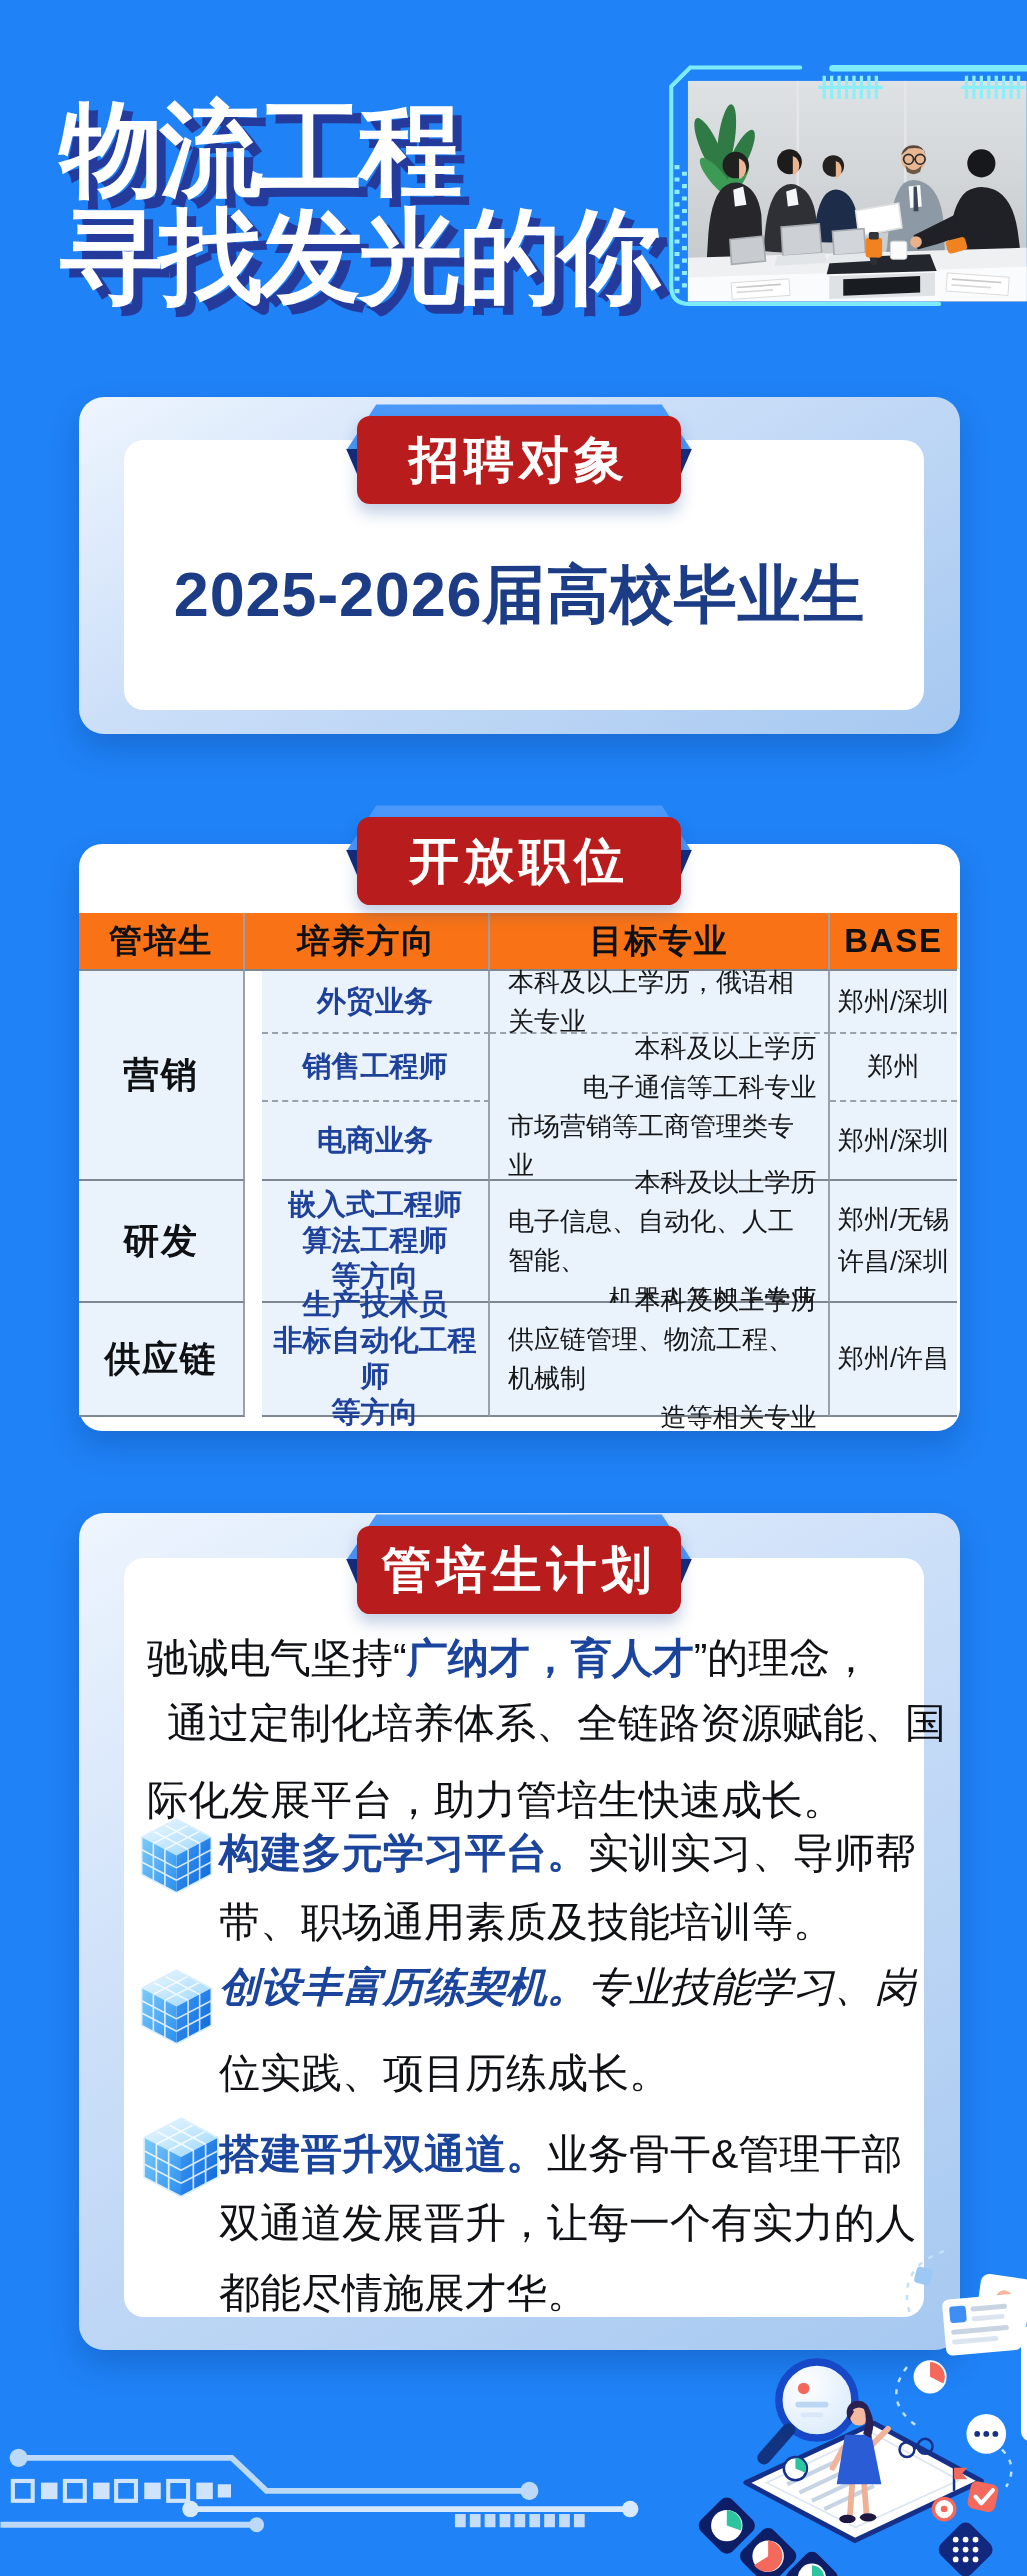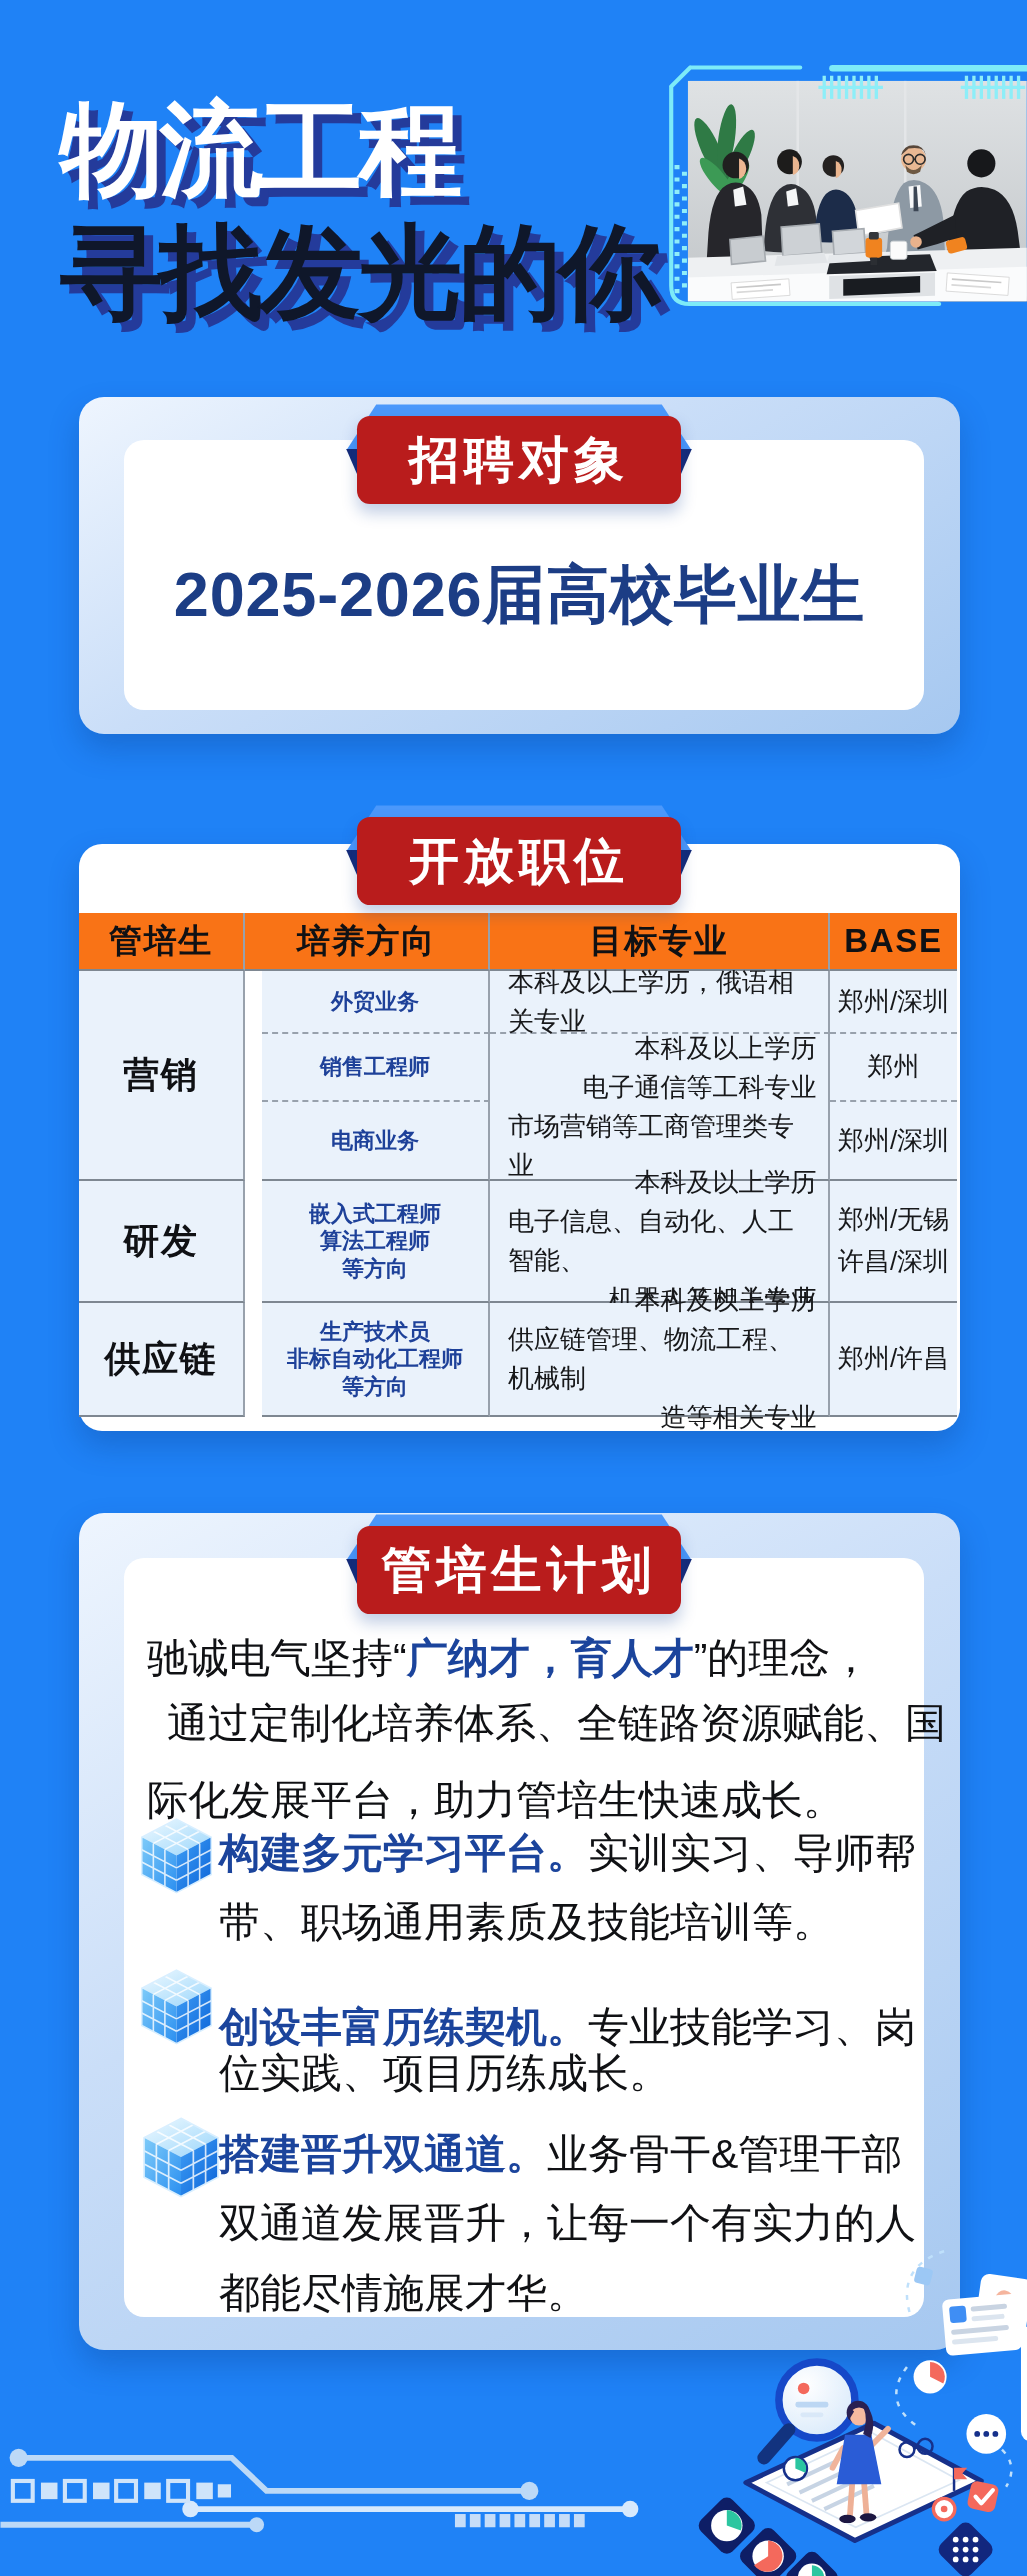--- a/index.html
+++ b/index.html
@@ -2,21 +2,21 @@
 <html style="font-size:13.2px"><head>
 <meta charset="utf-8">
 <style>
   html,body{margin:0;padding:0;background:#0f5ecf;}
   .page{position:relative;width:1027px;height:2576px;overflow:hidden;background:#1f82f6;
         font-family:"Liberation Sans","DejaVu Sans",sans-serif;}
   
   .title{position:absolute;left:60px;margin:0;font-weight:bold;line-height:1;
          letter-spacing:-3.3px;white-space:nowrap;}
   .title.l1{top:98px;font-size:103px;color:#ffffff;text-shadow:9px 9px 0 #243b9b;}
-  .title.l2{top:221px;font-size:103px;color:#0f172a;text-shadow:9px 9px 0 #243b9b;}
+  .title.l2{top:205px;font-size:103px;color:#ffffff;text-shadow:9px 9px 0 #243b9b;}
   
   .card-outer{position:absolute;left:79px;width:881px;border-radius:25px;
               background:linear-gradient(150deg,#eef5fe 0%,#cadef8 42%,#a6c8f0 100%);
               box-shadow:0 15px 30px rgba(10,54,130,.28);}
   #outer1{top:397px;height:337px;}
   #outer3{top:1513px;height:837px;}
   .card-white{position:absolute;background:#ffffff;border-radius:20px;}
   #white1{left:124px;top:440px;width:800px;height:270px;}
   #white2{left:79px;top:844px;width:881px;height:587px;border-radius:23px;
           box-shadow:0 15px 30px rgba(10,54,130,.28);}
@@ -41,32 +41,32 @@
             grid-template-columns:166px 245px 340px 127px;
             grid-template-rows:58px 63px 68px 79px 122px 114px;}
   .cell{display:flex;flex-direction:column;align-items:center;justify-content:center;
         background:#eaf2fb;box-sizing:border-box;}
   .hd{background:#f97316;font-weight:bold;font-size:33px;color:#101114;
       border-bottom:2.5px solid #7e8791;letter-spacing:1.7px;}
   .br{border-right:2.5px solid #98a1ac;}
   .bs{border-bottom:2.5px solid #7e8791;}
   .bd{border-bottom:2.5px dashed #98a1ac;}
   .cat{font-size:36px;font-weight:bold;color:#101114;letter-spacing:1.7px;}
-  .dir{font-size:22px;font-weight:bold;color:#1e4199;line-height:1.24;text-align:center;margin-left:17px;}
+  .dir{font-size:29px;font-weight:bold;color:#1e4199;line-height:1.24;text-align:center;margin-left:17px;}
   .maj{align-items:flex-end;justify-content:center;text-align:left;
        font-size:26px;color:#17181a;line-height:1.5;padding:6.6px 11.6px 6.6px 18px;width:100%;}
   .base{font-size:26px;color:#17181a;line-height:1.6;text-align:center;}
   
   .pline{position:absolute;left:147px;white-space:nowrap;font-size:41px;color:#101114;z-index:4;}
   #pl1{top:1631px;} #pl2{top:1696px;margin-left:20px;} #pl3{top:1773px;}
   .hl{font-weight:bold;color:#1b449c;}
   .bline{position:absolute;left:219px;white-space:nowrap;font-size:41px;color:#101114;z-index:4;text-align:center;}
   .btitle{font-weight:bold;color:#1b449c;}
   #b1l1{top:1826px;} #b1l2{top:1895px;}
-  #b2l1{top:2000px;} #b2l2{top:2046px;}
+  #b2l1{top:1960px;font-style:italic;} #b2l2{top:2046px;}
   #b3l1{top:2127px;padding-left:0;} #b3l2{top:2196px;} #b3l3{top:2266px;}
   .cube{position:absolute;width:79px;height:79px;z-index:4;}
   #cube1{left:137px;top:1816px;} #cube2{left:137px;top:1967px;} #cube3{left:139px;top:2115px;width:84px;height:84px;}
   
   .photo-svg{position:absolute;left:657px;top:41px;z-index:2;}
   .circuit-svg{position:absolute;left:0;top:2438px;z-index:1;}
   .illus-svg{position:absolute;left:696px;top:2243px;z-index:6;}
 </style>
 </head>
 <body>

